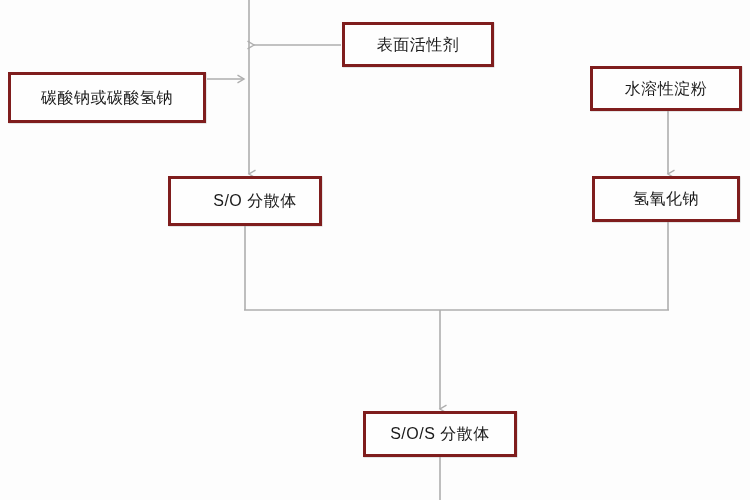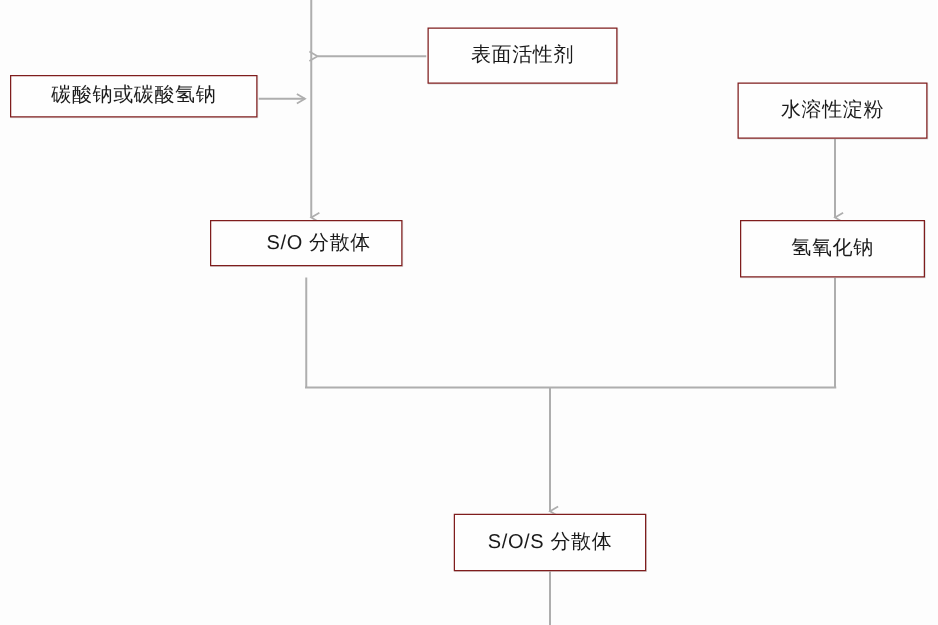--- a/index.html
+++ b/index.html
@@ -18,39 +18,39 @@
   .flow-svg {
     position: absolute;
     left: 0;
     top: 0;
     width: 750px;
     height: 500px;
   }
   .node {
     position: absolute;
     box-sizing: border-box;
-    border: 1px solid #7f1d1d;
+    border: 3px solid #7f1d1d;
     background: #fefefe;
     display: flex;
     align-items: center;
     justify-content: center;
     color: #1a1a1a;
     letter-spacing: 0.5px;
     white-space: nowrap;
     box-shadow: 0.5px 0.5px 0 rgba(170,170,170,0.55);
   }
   .node .label {
     font-size: 16px;
     line-height: 1;
     font-weight: 500;
   }
-  #node-carbonate { left: 8px;   top: 60px;  width: 198px; height: 34px; }
+  #node-carbonate { left: 8px;   top: 72px;  width: 198px; height: 51px; }
   #node-surfactant { left: 342px; top: 22px;  width: 152px; height: 45px; }
   #node-starch    { left: 590px; top: 66px;  width: 152px; height: 45px; }
-  #node-so        { left: 168px; top: 176px; width: 154px; height: 37px; padding-left: 20px; }
+  #node-so        { left: 168px; top: 176px; width: 154px; height: 50px; padding-left: 20px; }
   #node-naoh      { left: 592px; top: 176px; width: 148px; height: 46px; }
   #node-sos       { left: 363px; top: 411px; width: 154px; height: 46px; }
 </style>
 </head>
 <body>
 
 <div id="canvas">
 
   <svg class="flow-svg" viewBox="0 0 750 500" xmlns="http://www.w3.org/2000/svg">
     <defs>

